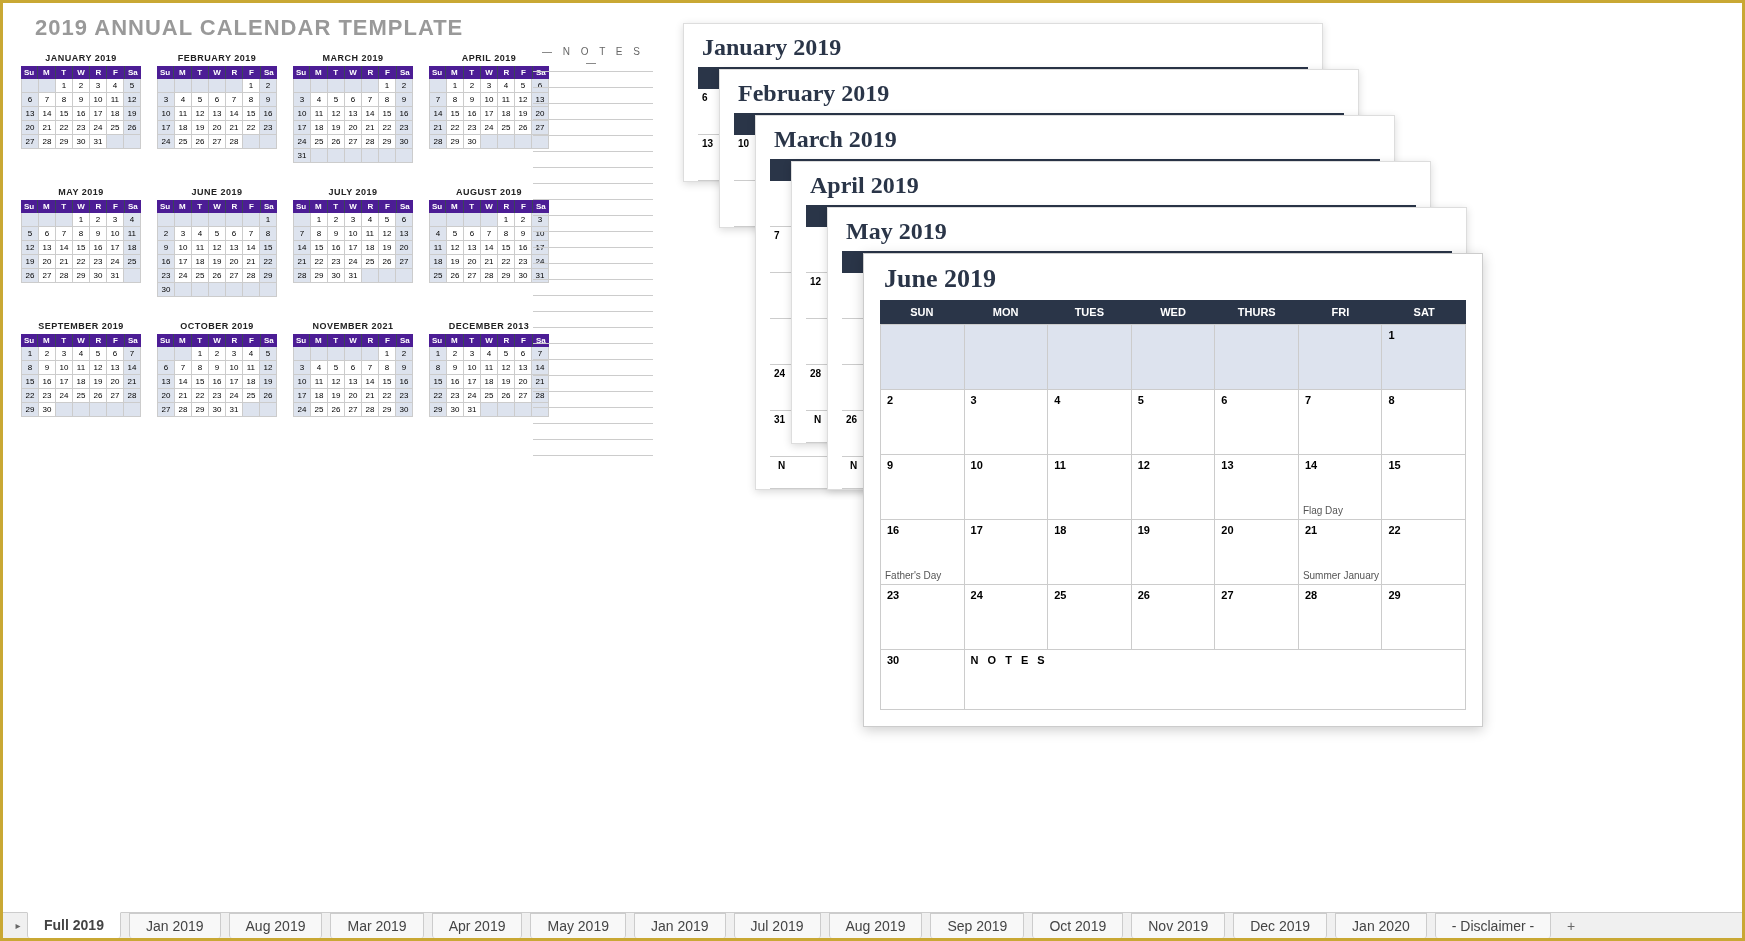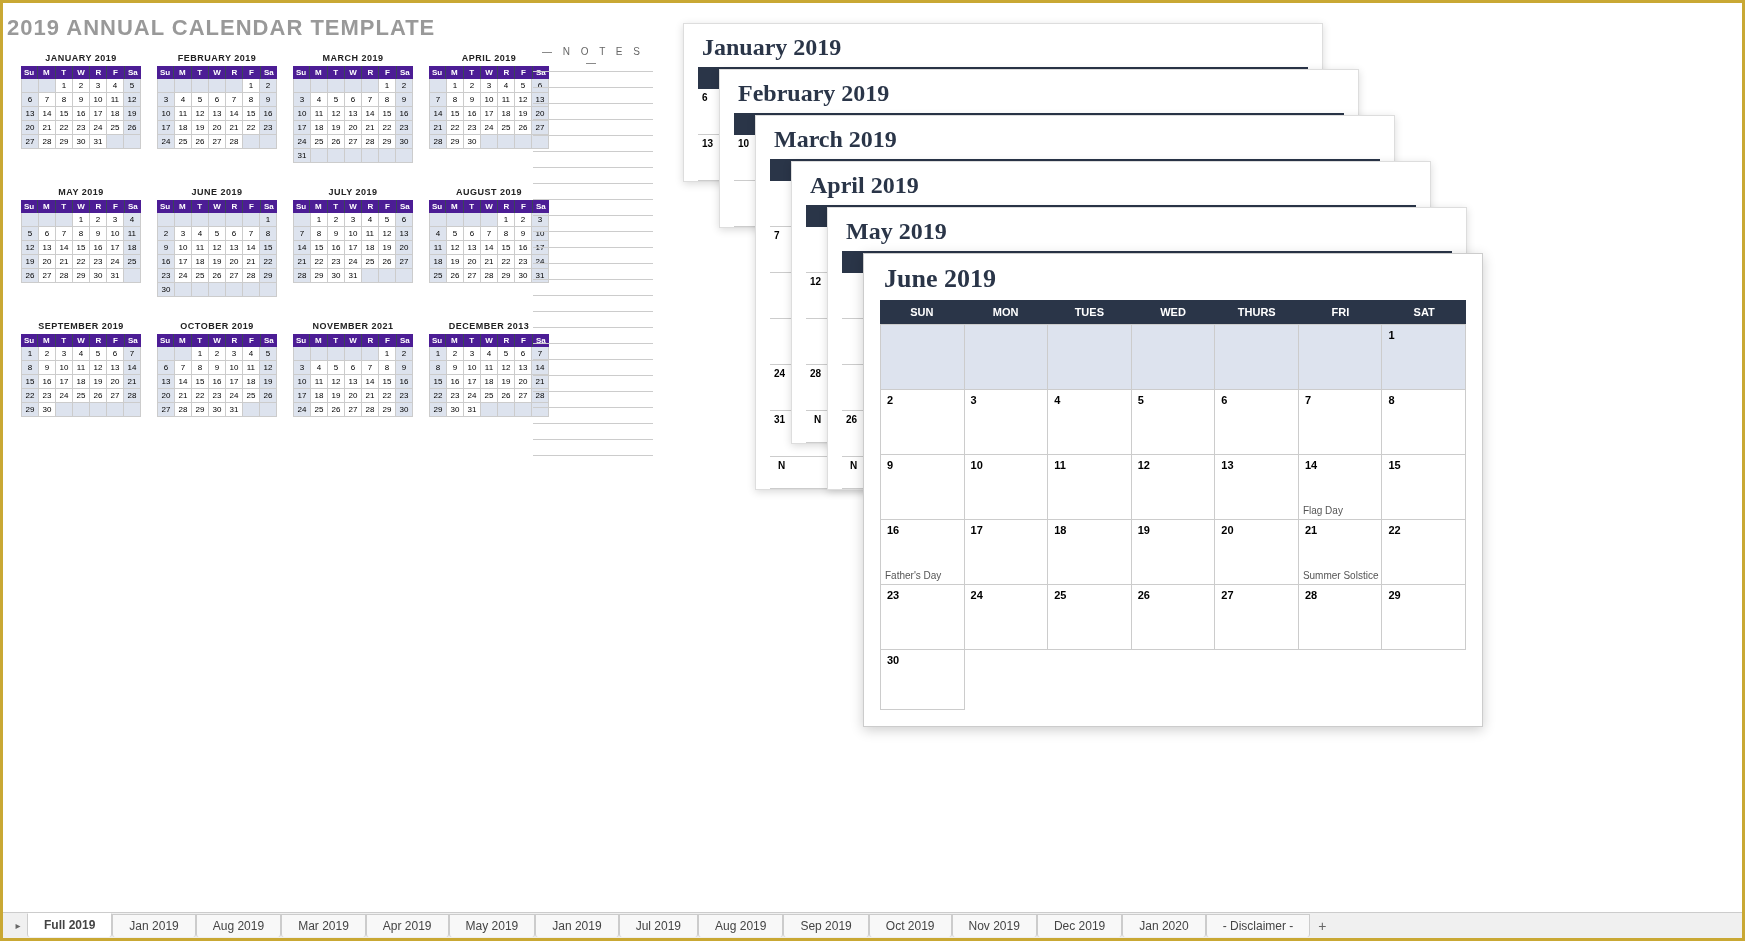--- a/index.html
+++ b/index.html
@@ -1,17 +1,17 @@
 <!DOCTYPE html>
 <html><head>
 <meta charset="utf-8">
 <style>
 *{box-sizing:border-box;margin:0;padding:0}
 body{font-family:Arial,Helvetica,sans-serif;background:#fff;width:1745px;height:941px;overflow:hidden;position:relative;border:3px solid #c9a834}
-.main-title{font-size:22px;font-weight:bold;color:#999;padding:12px 4px 8px;letter-spacing:1px}
+.main-title{font-size:22px;font-weight:bold;color:#999;padding:12px 32px 8px;letter-spacing:1px}
 .annual-grid{position:absolute;left:18px;top:50px;width:640px}
 .month-row{display:flex;gap:16px;margin-bottom:24px}
 .mini-month{width:120px}
 .mini-title{text-align:center;font-size:9px;font-weight:bold;letter-spacing:0.5px;margin-bottom:3px;color:#222}
 .mini-head{display:flex;background:#4c1d95}
 .mini-head div{flex:1;color:#fff;font-size:8px;font-weight:bold;text-align:center;padding:2px 0;border-right:1px solid #3a4558}
 .mini-head div:last-child{border-right:none}
 .mini-body{display:flex;flex-wrap:wrap;border-left:1px solid #ccc}
 .mini-cell{width:14.28%;height:14px;border-right:1px solid #ccc;border-bottom:1px solid #ccc;font-size:8px;text-align:center;line-height:14px;background:#fff}
 .mini-cell.shade{background:#dde3ee}
@@ -39,21 +39,21 @@
 .june-row{display:flex}
 .june-cell{flex:1;height:65px;border-right:1px solid #ccc;border-bottom:1px solid #ccc;padding:4px 6px;position:relative;font-size:11px}
 .june-cell.shade{background:#dde3ee}
 .june-cell .num{font-weight:bold}
 .june-cell .ev{position:absolute;bottom:3px;left:4px;font-size:10px;color:#555}
 .june-notes-row{display:flex}
 .june-notes-row .c1{width:14.28%;height:60px;border-right:1px solid #ccc;border-bottom:1px solid #ccc;padding:4px 6px;font-size:11px;font-weight:bold}
 .june-notes-row .rest{flex:1;border-right:1px solid #ccc;border-bottom:1px solid #ccc;padding:4px 6px;font-size:11px;font-weight:bold;letter-spacing:3px}
 .tabs{position:absolute;bottom:0;left:0;right:0;height:26px;background:#f0f0f0;border-top:1px solid #ccc;display:flex;align-items:center;padding-left:6px}
 .tab-nav{width:18px;height:18px;display:flex;align-items:center;justify-content:center;font-size:10px;color:#666;cursor:pointer}
-.tab{padding:4px 16px;font-size:12px;border:1px solid #ccc;border-bottom:none;background:#f8f8f8;margin-right:0;cursor:pointer;color:#444;border-radius:0 0 3px 3px}
+.tab{padding:4px 16px;font-size:14px;border:1px solid #ccc;border-bottom:none;background:#f8f8f8;margin-right:8px;cursor:pointer;color:#444;border-radius:0 0 3px 3px}
 .tab.active{background:#fff;font-weight:bold;border-top:1px solid #fff;margin-top:-1px}
 .tab-add{width:24px;text-align:center;font-size:14px;color:#666;cursor:pointer;padding:2px 6px}
 </style>
 </head>
 <body>
 
 <div class="main-title">2019 ANNUAL CALENDAR TEMPLATE</div>
 
 <div class="annual-grid" id="annual-grid">
     <div class="month-row">
@@ -959,21 +959,21 @@
             <div class="num">18</div>
           </div>
           <div class="june-cell">
             <div class="num">19</div>
           </div>
           <div class="june-cell">
             <div class="num">20</div>
           </div>
           <div class="june-cell">
             <div class="num">21</div>
-            <div class="ev">Summer Solstice</div>
+            <div class="ev">Summer January</div>
           </div>
           <div class="june-cell">
             <div class="num">22</div>
           </div>
         </div>
         <div class="june-row">
           <div class="june-cell">
             <div class="num">23</div>
           </div>
           <div class="june-cell">
@@ -990,20 +990,21 @@
           </div>
           <div class="june-cell">
             <div class="num">28</div>
           </div>
           <div class="june-cell">
             <div class="num">29</div>
           </div>
         </div>
         <div class="june-notes-row">
           <div class="c1">30</div>
+          <div class="rest">N O T E S</div>
         </div>
       </div>
     </div>
   </div>
 
 <div class="tabs">
   <div class="tab-nav">▸</div>
   <div id="tabs-container" style="display:flex">
       <div class="tab active">Full 2019</div>
       <div class="tab">Jan 2019</div>

